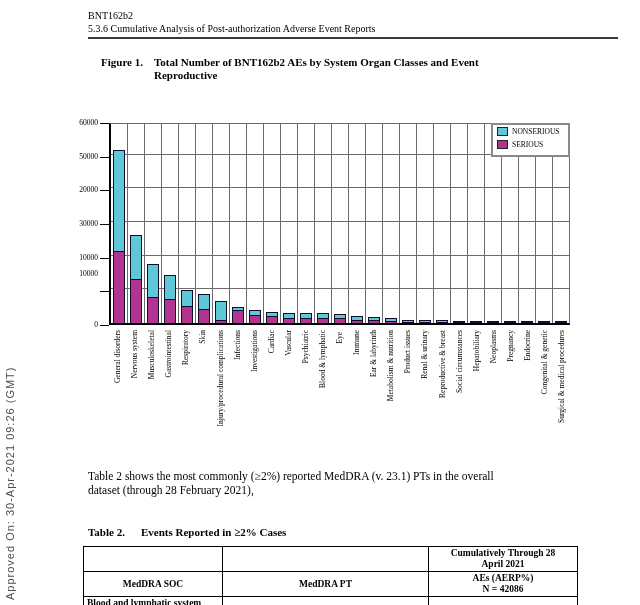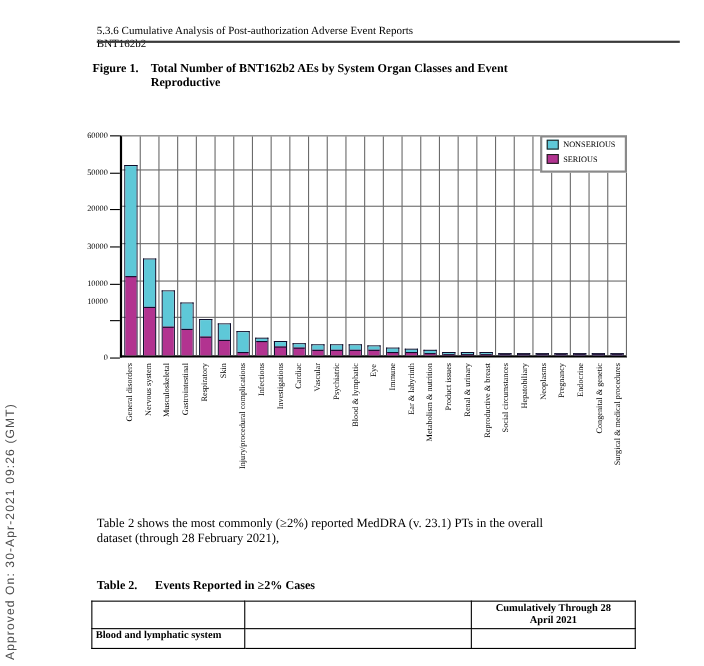--- a/index.html
+++ b/index.html
@@ -6,26 +6,26 @@
   html,body { width:640px; height:605px; }
   body { background:#fff; font-family:"Liberation Serif", serif; color:#000; }
   .page { position:relative; width:640px; height:605px; background:#fff; overflow:hidden; }
 
   
   .approval { position:absolute; top:600px; left:4px; transform-origin:0 0;
     transform:rotate(-90deg); white-space:nowrap;
     font-family:"Liberation Sans", sans-serif; font-size:11px; letter-spacing:1px; color:#4d4d4d; }
 
   
-  .hdr1 { position:absolute; left:88px; top:10px; font-size:10px;margin-top:25px; }
+  .hdr1 { position:absolute; left:88px; top:10px; font-size:10px; }
   .hdr2 { position:absolute; left:88px; top:23px; font-size:10px; }
   .hdr-rule { position:absolute; left:88px; top:37px; width:530px; border-bottom:2px solid #3a3a3a; }
 
   
-  .fig-title { position:absolute; left:84px; top:56px; display:flex; font-weight:bold; font-size:11px; line-height:13px; }
+  .fig-title { position:absolute; left:101px; top:56px; display:flex; font-weight:bold; font-size:11px; line-height:13px; }
   .fig-label { width:53px; flex:none; }
 
   
   .plot { position:absolute; left:109px; top:123px; width:461px; height:202px;
     border-top:1px solid #6b6b6b; border-right:1px solid #6b6b6b;
     border-left:2px solid #000; border-bottom:2px solid #000; }
   .grid-layer, .cells-layer { position:absolute; left:0; top:0; right:0; bottom:0; }
   .hgrid { position:absolute; left:0; right:0; height:1px; background:#6b6b6b; }
   .cells-layer { display:flex; }
   .cell { flex:1; position:relative; border-right:1px solid #6b6b6b; }
@@ -330,20 +330,28 @@
     <tbody>
         <tr>
       <td class="c1"></td>
       <td class="c2"></td>
       <td class="c3">
         <span>Cumulatively Through 28</span><br>
         <span>April 2021</span>
       </td>
     </tr>
     <tr>
+      <td class="c1">MedDRA SOC</td>
+      <td class="c2">MedDRA PT</td>
+      <td class="c3">
+        <span>AEs (AERP%)</span><br>
+        <span>N = 42086</span>
+      </td>
+    </tr>
+    <tr>
       <td class="c1 soc-cell">Blood and lymphatic system</td>
       <td class="c2"></td>
       <td class="c3"></td>
     </tr>
   </tbody>
     </table>
 
 </div>
 
 </body></html>

